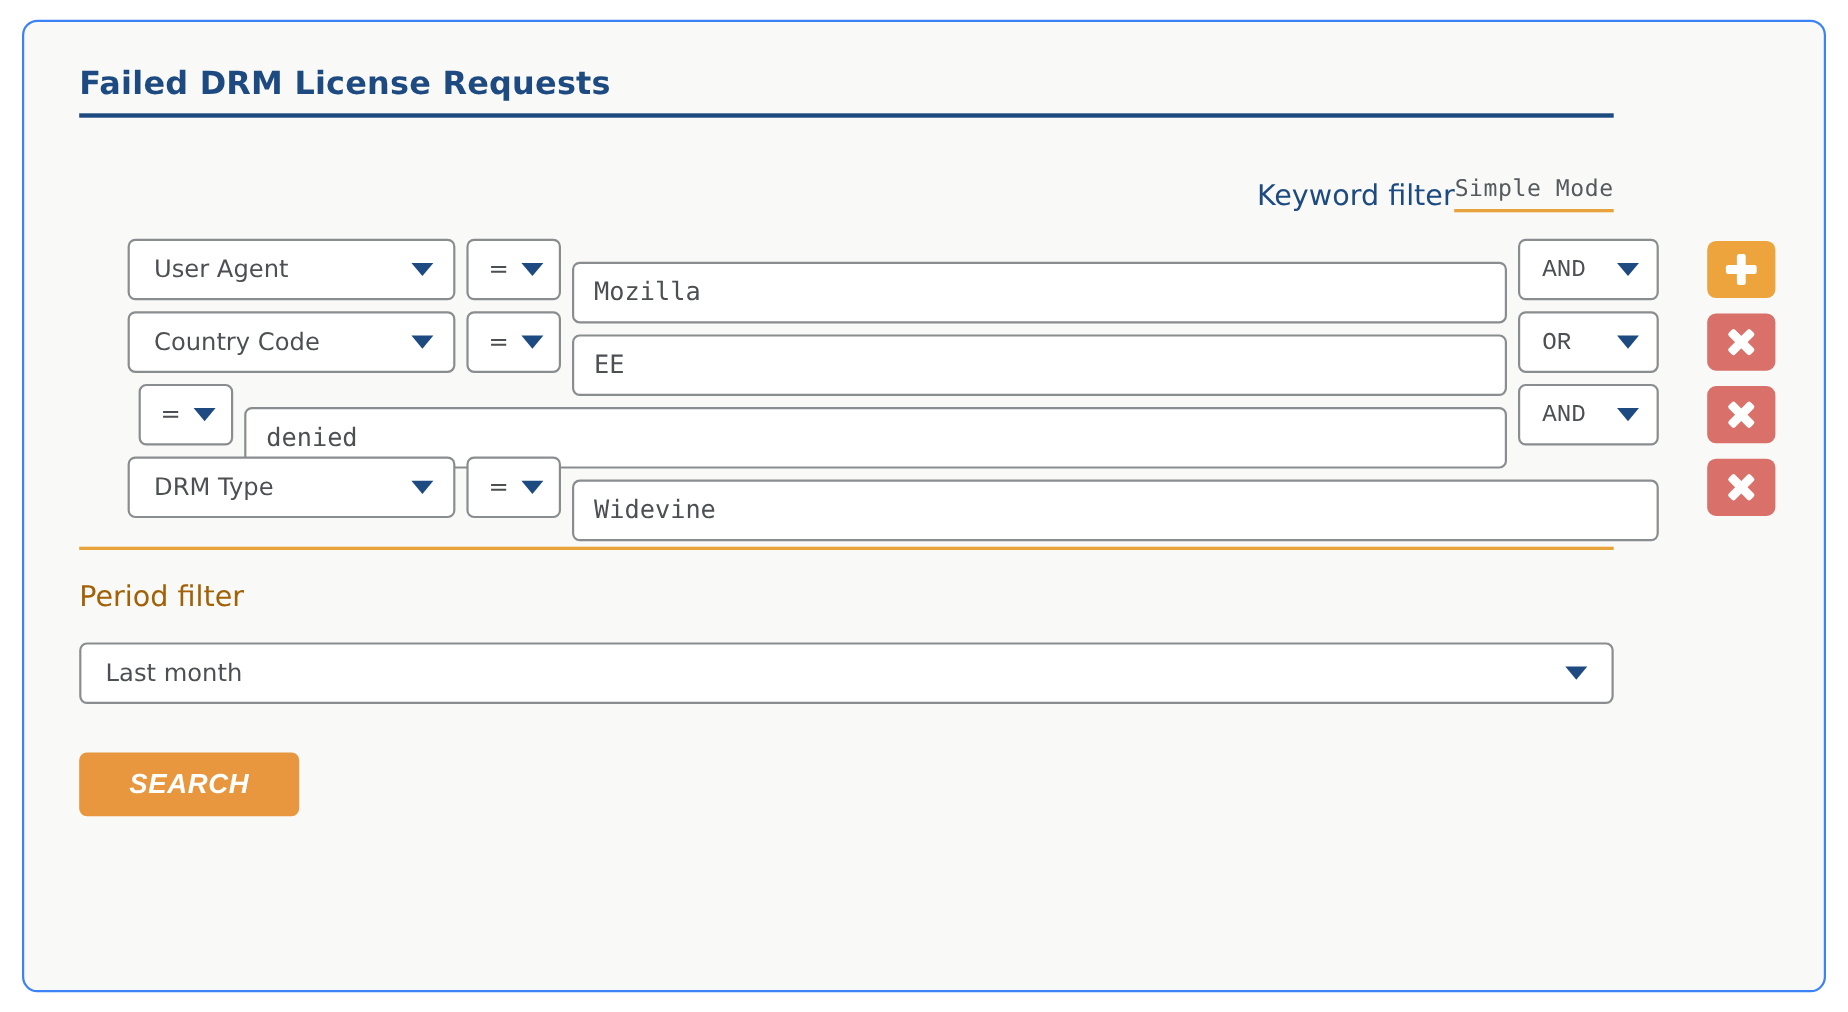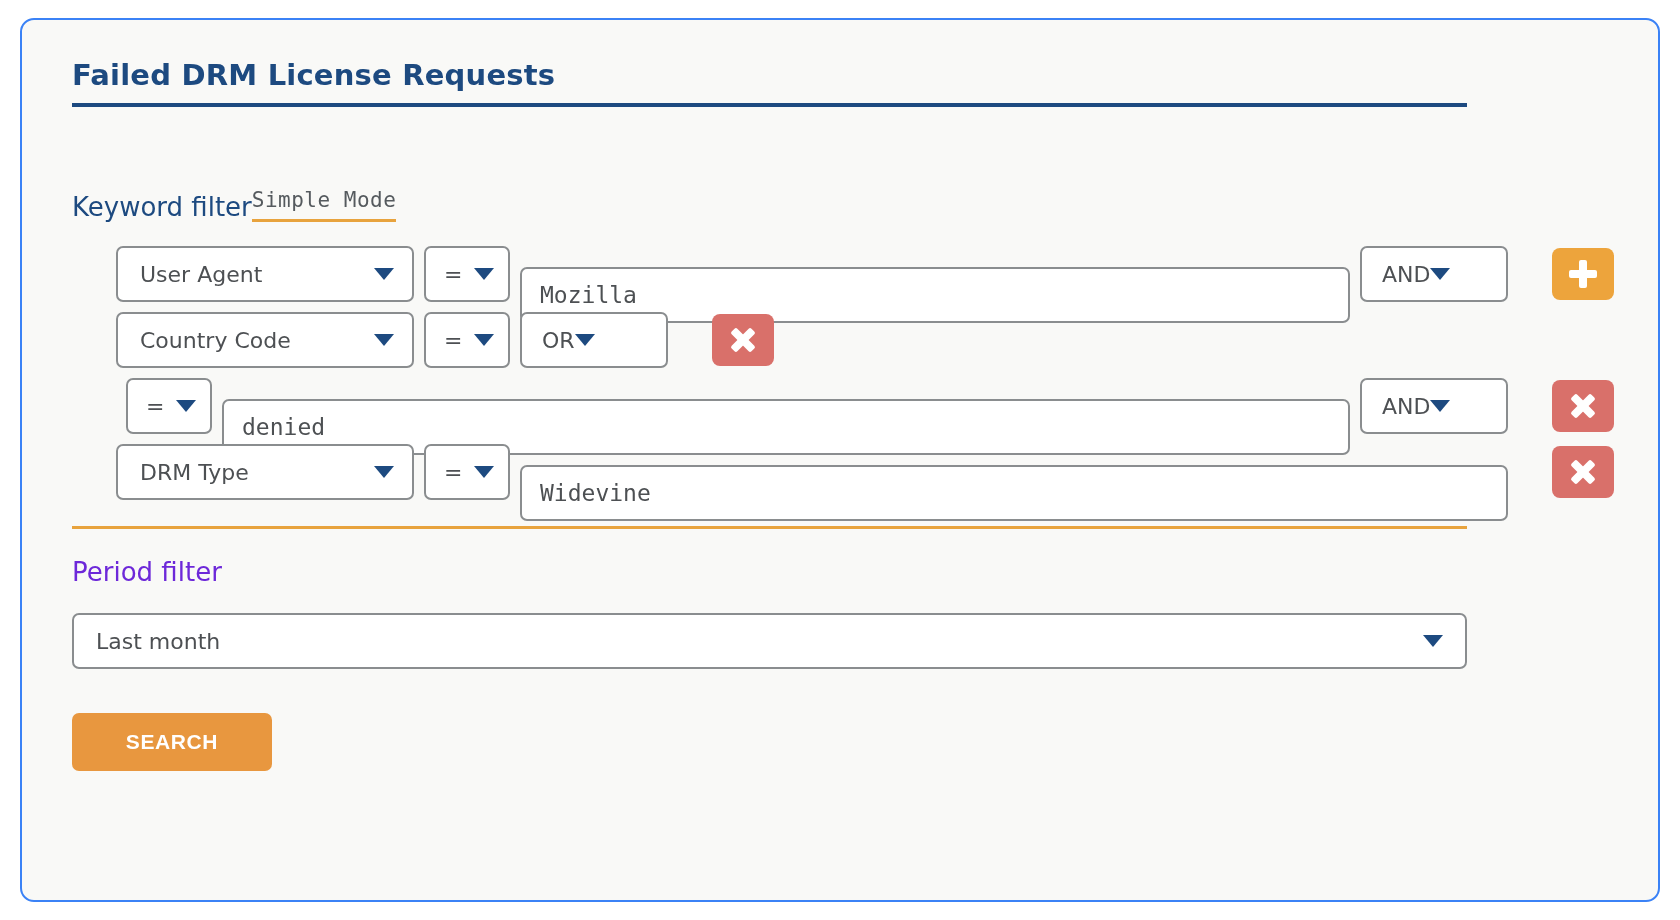--- a/index.html
+++ b/index.html
@@ -27,23 +27,23 @@
     font-weight: bold;
     color: #1d4a80;
     letter-spacing: .2px;
     padding-bottom: 11px;
     font-family: "DejaVu Sans", sans-serif;
   }
   .title-rule { height: 4px; background: #1d4a80; width: 100%; }
 
   
   .sec-head {
-    display: flex; align-items: flex-end; justify-content: flex-start;
+    display: flex; align-items: flex-end; justify-content: flex-end;
     width: 1395px;
-    margin-top: 82px;
+    margin-top: 53px;
   }
   .sec-title {
     font-size: 26px;
     color: #1d4a80;
     font-weight: normal;
   }
   .mode-link {
     font-family: "DejaVu Sans Mono", monospace;
     font-size: 21px;
     color: #555a5e;
@@ -92,26 +92,27 @@
     font-family: "DejaVu Sans Mono", monospace;
     font-size: 23px;
     color: #4d5053;
     flex: 1 1 auto;
     min-width: 0;
     overflow: hidden;
     white-space: nowrap;
     margin-top: 41px;
   }
   .sel-conn {
-    width: 148px;
-    justify-content: flex-start;
+    width: 128px;
+    justify-content: space-between;
     padding: 0 16px 0 20px;
     font-size: 22px;
     margin-left: 10px;
     flex: none;
+    font-family: Liberation Mono, monospace;
   }
   .caret {
     width: 0; height: 0;
     border-left: 10px solid transparent;
     border-right: 10px solid transparent;
     border-top: 12px solid #1d4a80;
     flex: none;
   }
   .row-act {
     width: 62px; height: 52px;
@@ -138,45 +139,46 @@
   .divider {
     width: 1395px;
     height: 3px;
     background: #e8a33d;
     margin-top: 26px;
   }
 
   
   .period-title {
     font-size: 26px;
-    color: #6d28d9;
+    color: #a16207;
     margin-top: 28px;
   }
   .period-select {
     width: 1395px;
     height: 56px;
     margin-top: 26px;
     justify-content: space-between;
     padding: 0 22px;
     font-size: 22px;
   }
 
   
   .search-btn {
     margin-top: 44px;
     width: 200px; height: 58px;
     background: #e8973f;
     border: none;
     border-radius: 7px;
     color: #ffffff;
-    font-size: 21px;
+    font-size: 25px;
     font-weight: bold;
     letter-spacing: .6px;
     font-family: "Liberation Sans", sans-serif;
     cursor: pointer;
+    font-style: italic;
   }
 </style>
 </head>
 <body>
 
 <div class="card">
   <div class="inner">
 
     <div class="title-wrap">
       <div class="title">Failed DRM License Requests</div>
@@ -214,20 +216,21 @@
 
       <div class="row">
         <div class="ctl sel-field">
           <span>Country Code</span>
           <span class="caret"></span>
         </div>
         <div class="ctl sel-op">
           <span>=</span>
           <span class="caret"></span>
         </div>
+        <div class="ctl txt-value">EE</div>
         <div class="ctl sel-conn">
           <span>OR</span>
           <span class="caret"></span>
         </div>
         <button class="row-act act-del">
           <span class="glyph cross">
               <i></i>
               <i></i>
             </span>
         </button>

